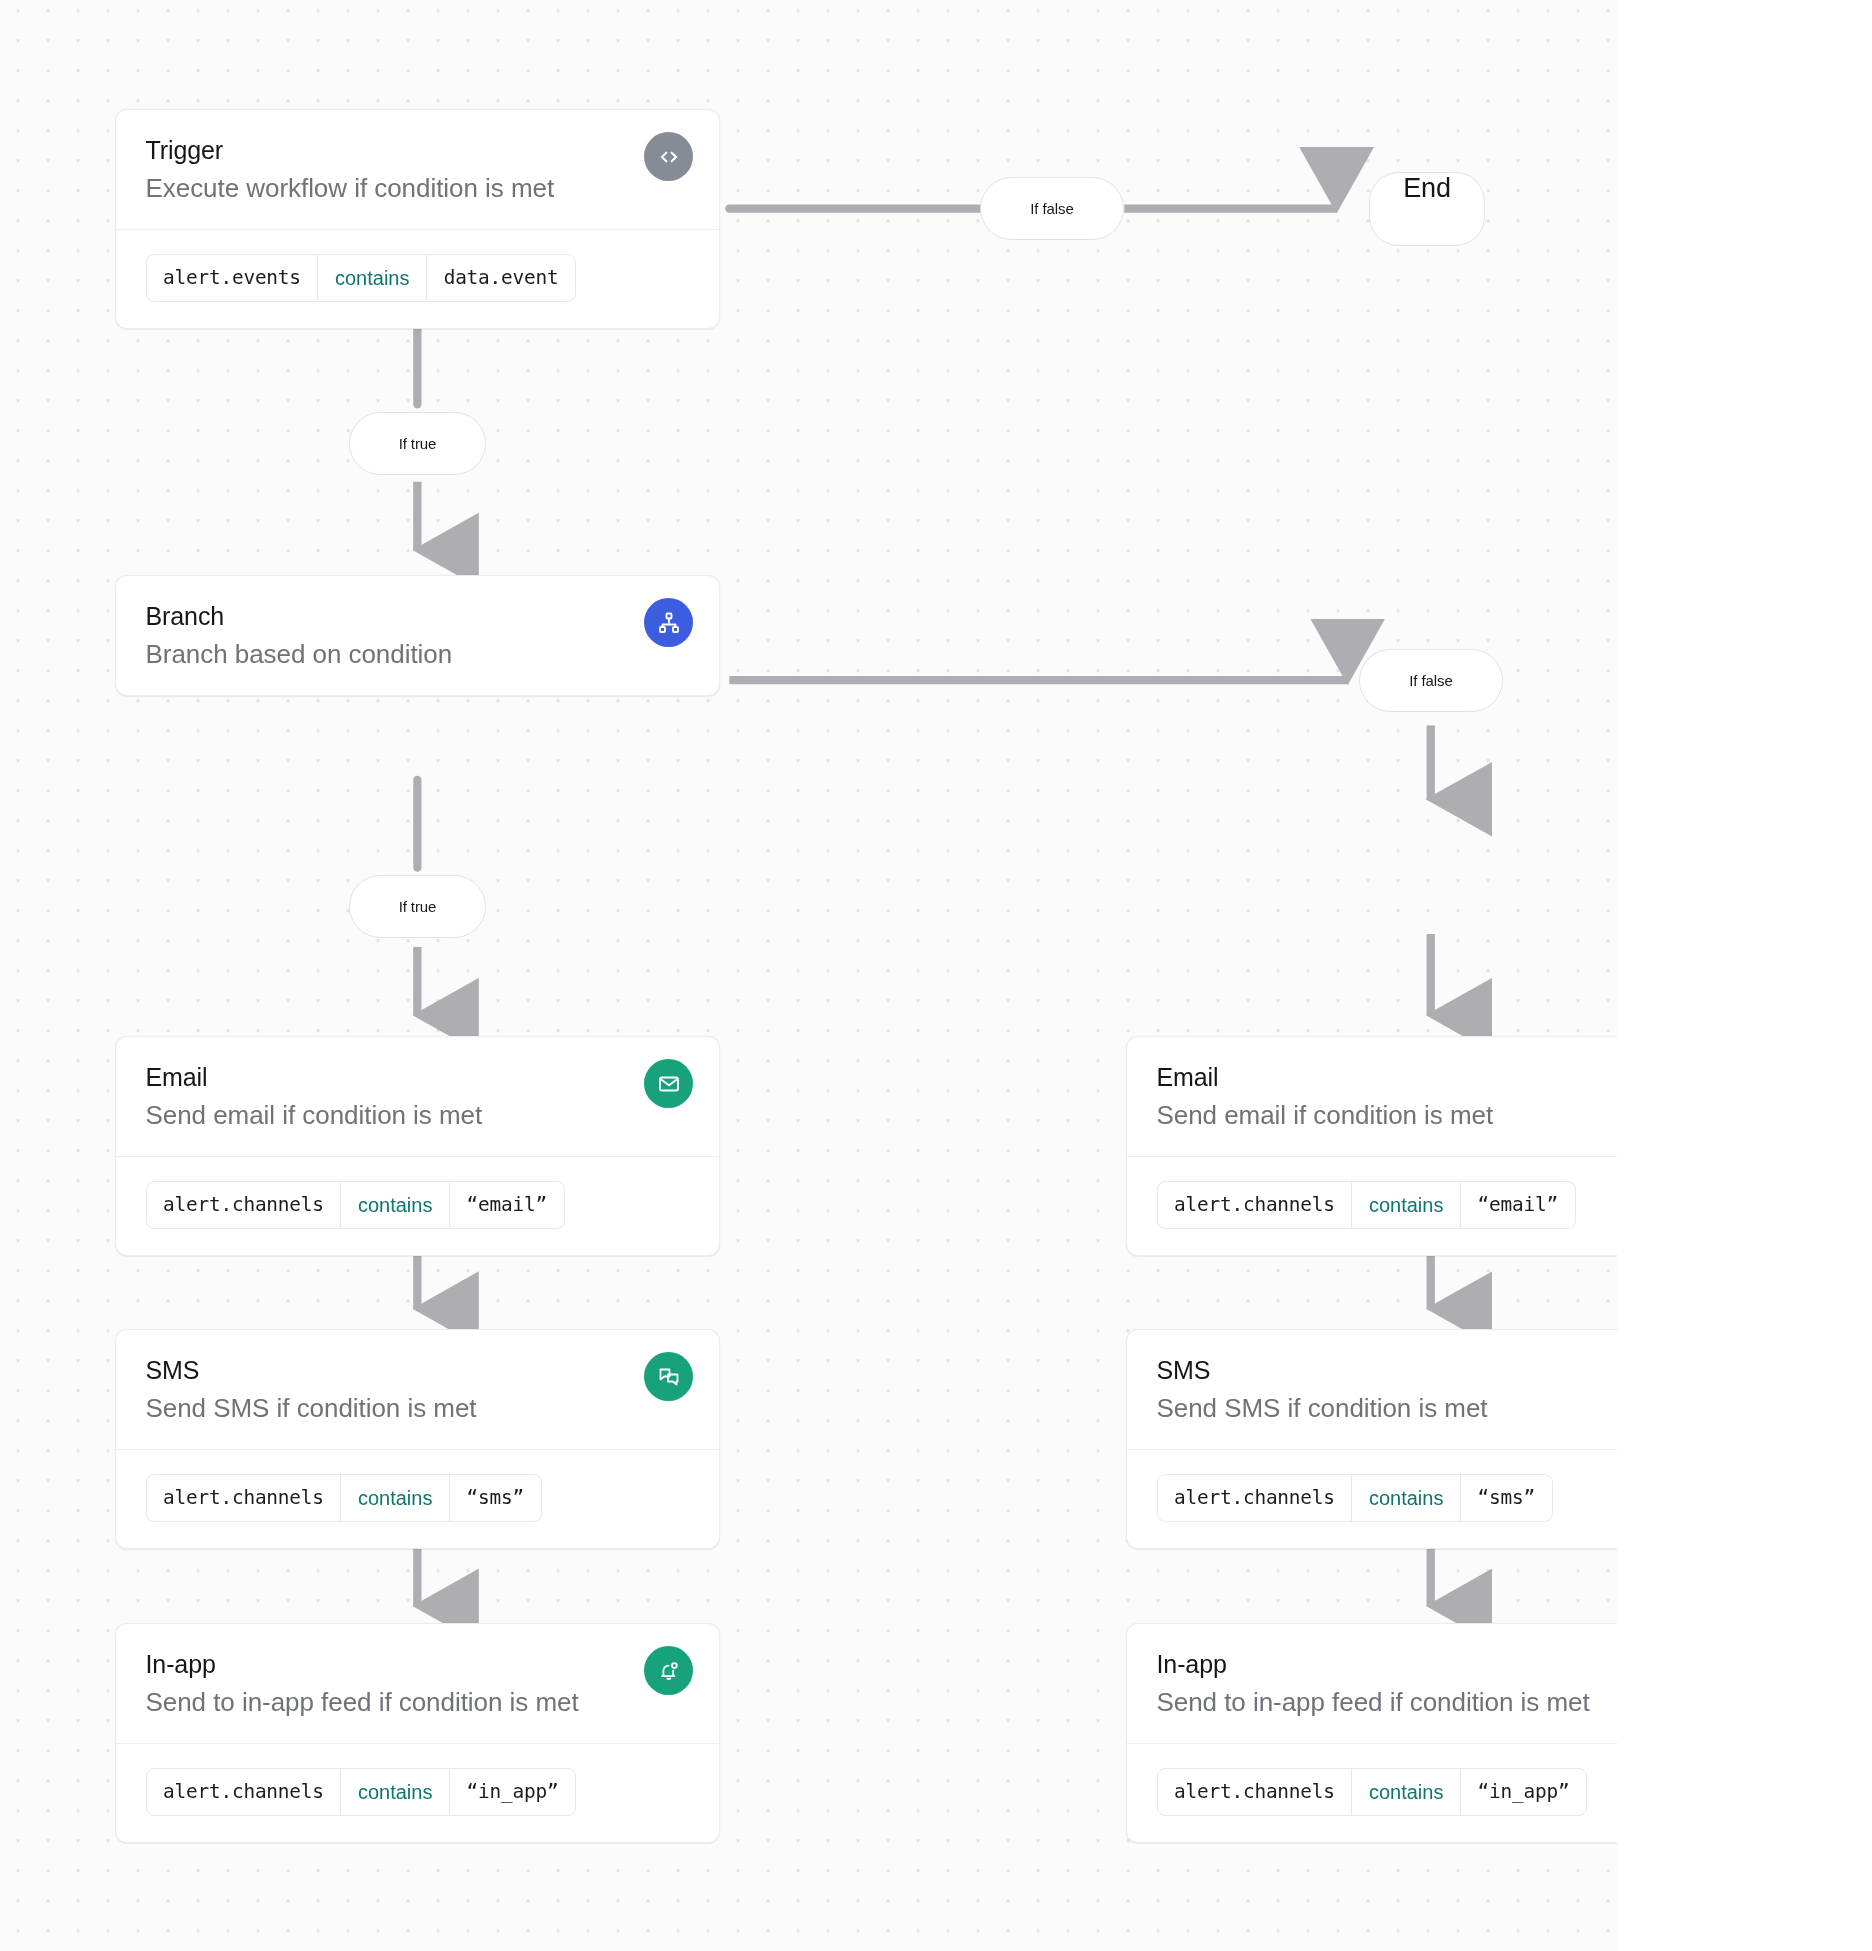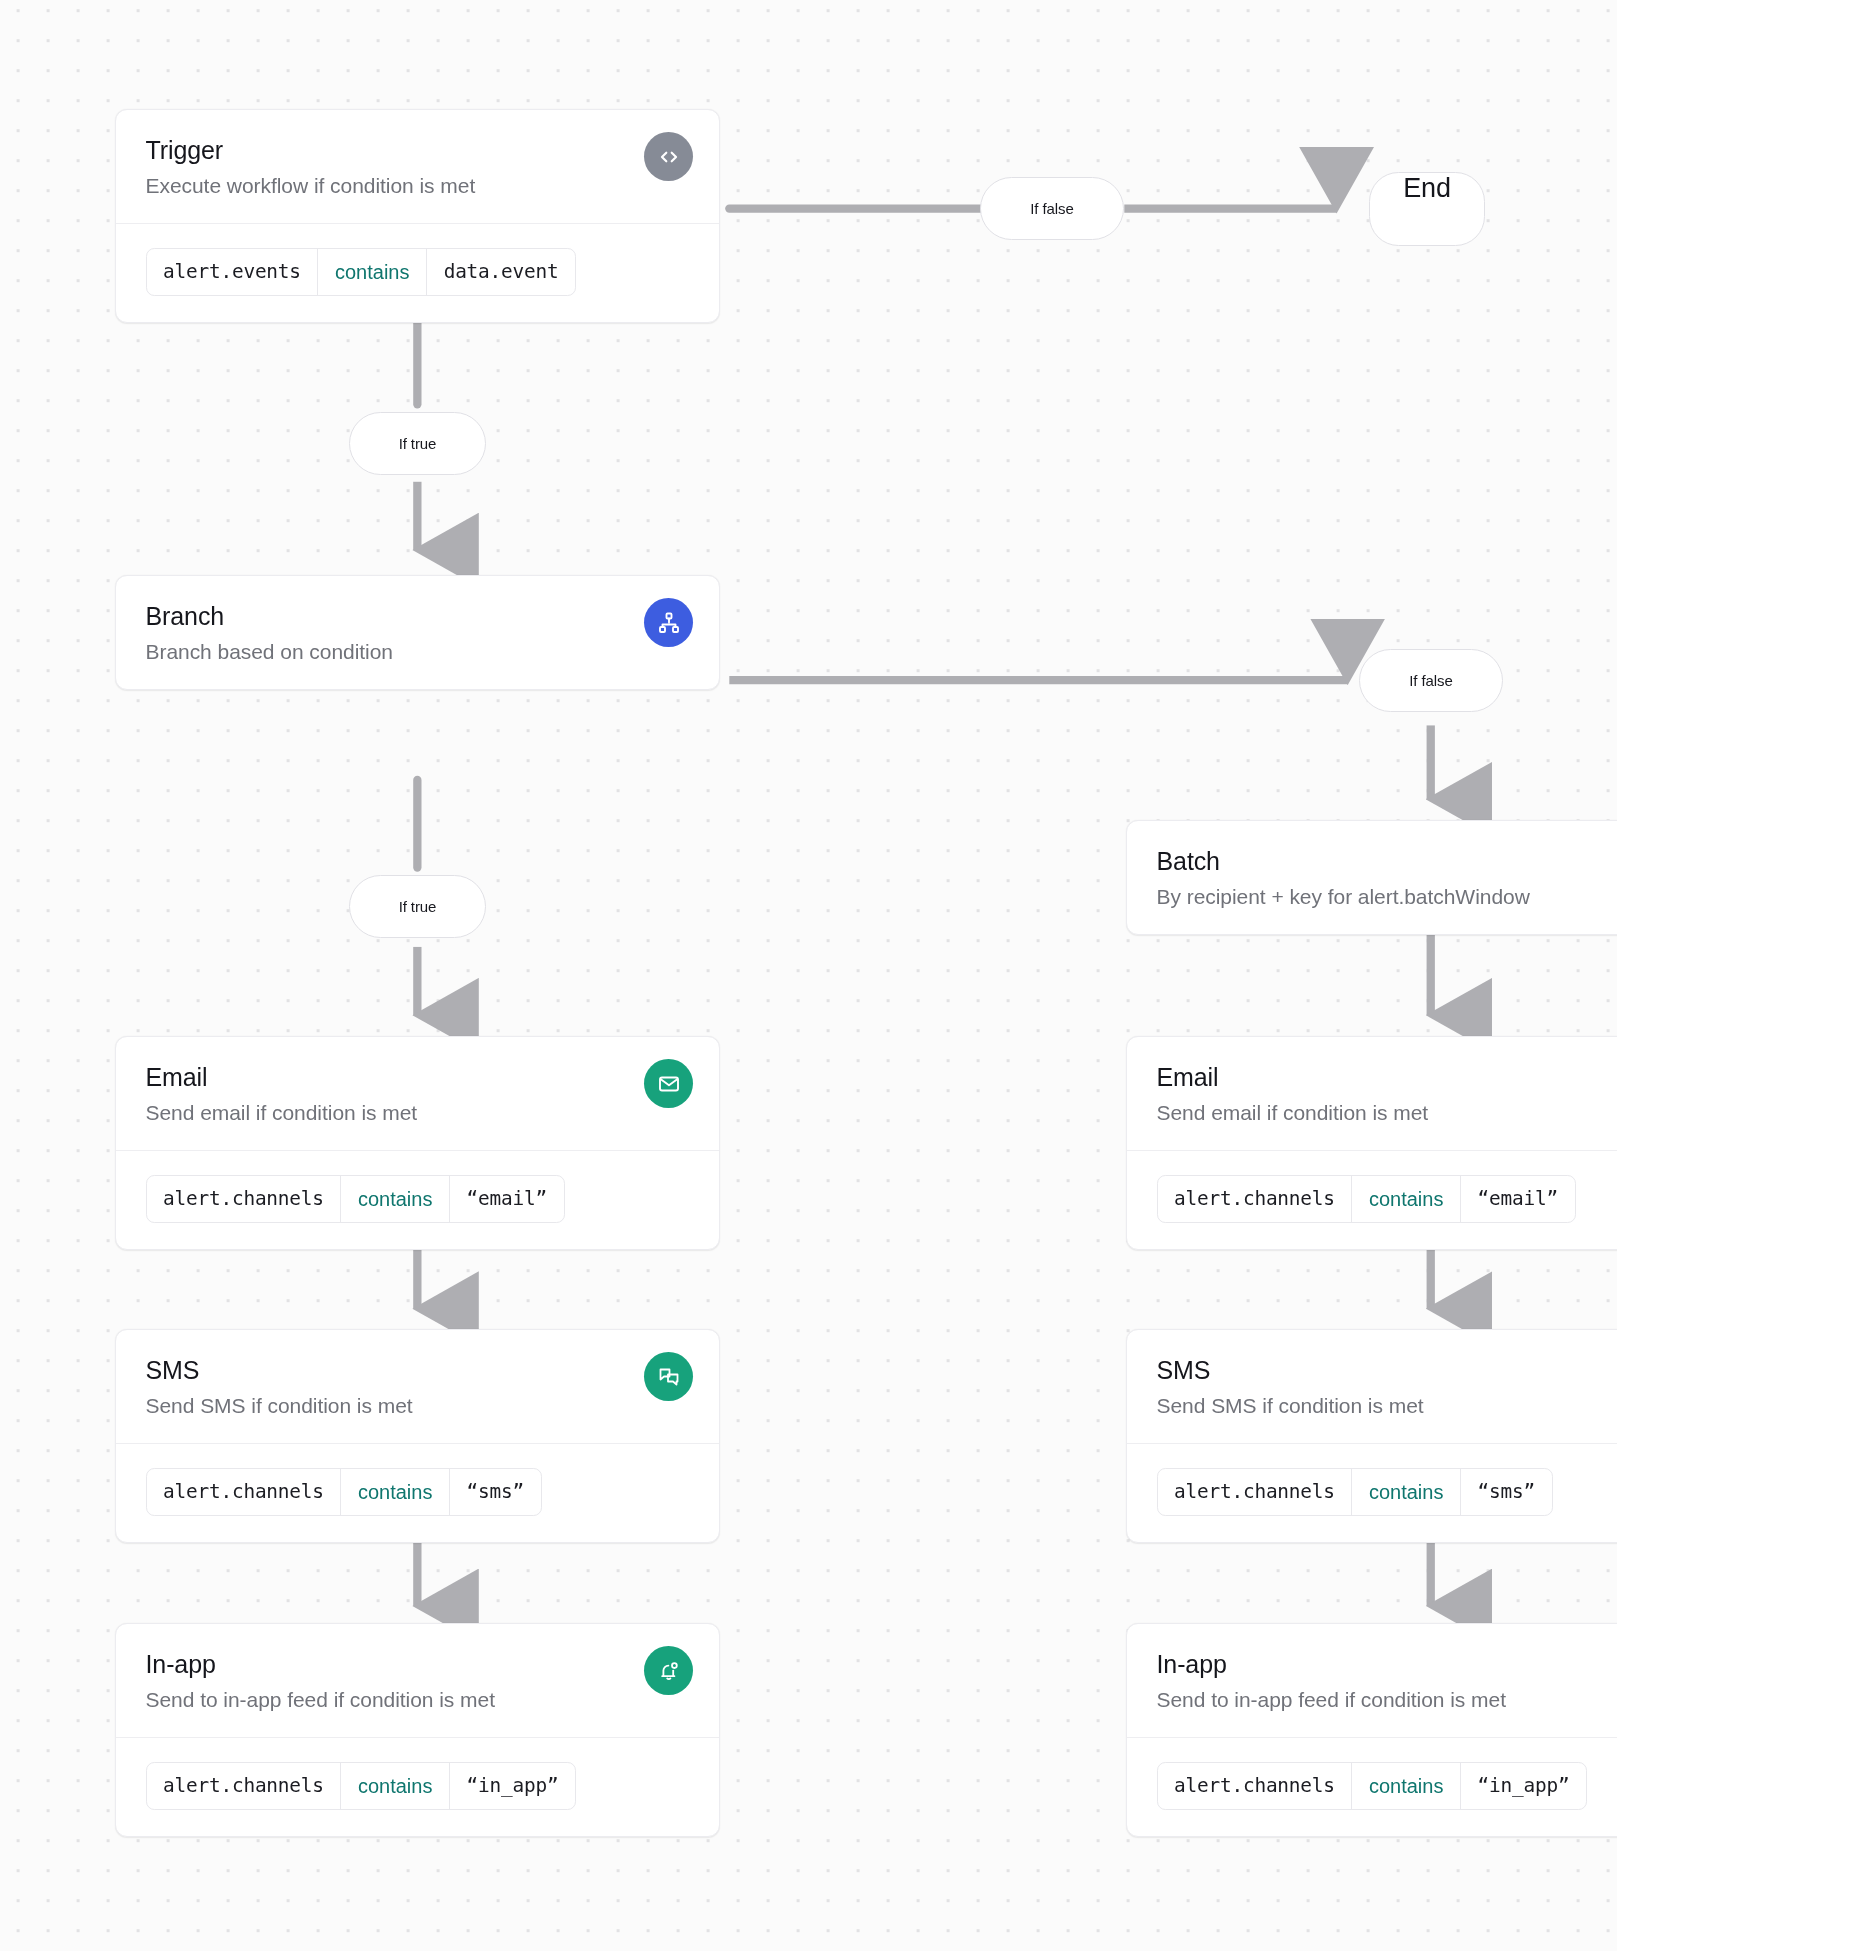--- a/index.html
+++ b/index.html
@@ -52,21 +52,21 @@
   .node-title {
     font-size: 25px;
     line-height: 1.18;
     color: #15161c;
     font-weight: 400;
     letter-spacing: -0.1px;
     margin: 0 0 7.4px 0;
   }
 
   .node-desc {
-    font-size: 21px;
+    font-size: 26px;
     line-height: 1.22;
     color: #707279;
     font-weight: 400;
     letter-spacing: -0.05px;
     margin: 0;
   }
 
   .node-badge {
     position: absolute;
     right: 26px;
@@ -235,36 +235,20 @@
   </div>
 
   <div class="edge-label" style="left:1359px; top:649px; width:144px; height:63px;">
     <span>If false</span>
   </div>
 
   <div class="edge-label" style="left:349px; top:875px; width:137px; height:63px;">
     <span>If true</span>
   </div>
 
-  <div class="node" style="left:1126px; top:820px; width:609px;">
-    <div class="node-head">
-      <p class="node-title">Batch</p>
-      <p class="node-desc">By recipient + key for alert.batchWindow</p>
-      <div class="node-badge badge-blue">
-        <svg width="25" height="25" viewBox="0 0 24 24" fill="none" stroke="#ffffff" stroke-width="2" stroke-linecap="round" stroke-linejoin="round">
-          <line x1="10" y1="6.5" x2="19" y2="6.5"></line>
-          <line x1="10" y1="12" x2="19" y2="12"></line>
-          <line x1="10" y1="17.5" x2="19" y2="17.5"></line>
-          <circle cx="5.6" cy="6.5" r="0.9" fill="#ffffff" stroke="none"></circle>
-          <circle cx="5.6" cy="12" r="0.9" fill="#ffffff" stroke="none"></circle>
-          <circle cx="5.6" cy="17.5" r="0.9" fill="#ffffff" stroke="none"></circle>
-        </svg>
-      </div>
-    </div>
-  </div>
 
   <div class="node" style="left:115px; top:1036px; width:605px;">
     <div class="node-head">
       <p class="node-title">Email</p>
       <p class="node-desc">Send email if condition is met</p>
       <div class="node-badge badge-green">
         <svg width="24" height="24" viewBox="0 0 24 24" fill="none" stroke="#ffffff" stroke-width="1.9" stroke-linecap="round" stroke-linejoin="round">
           <rect x="3" y="5.5" width="18" height="13" rx="2"></rect>
           <path d="M3.8 7.2 12 13.2l8.2-6"></path>
         </svg>

